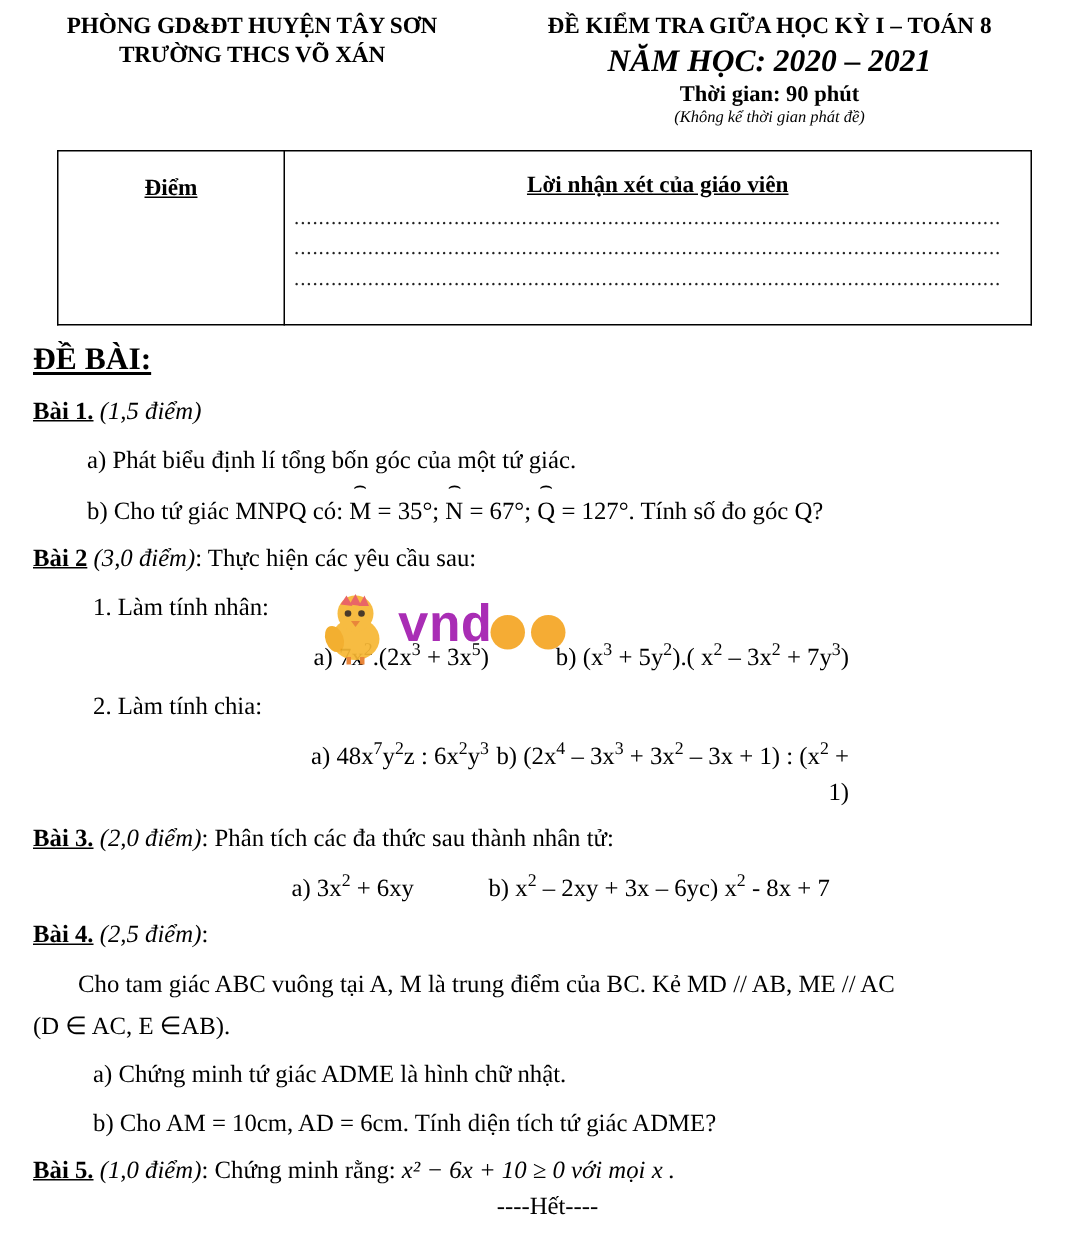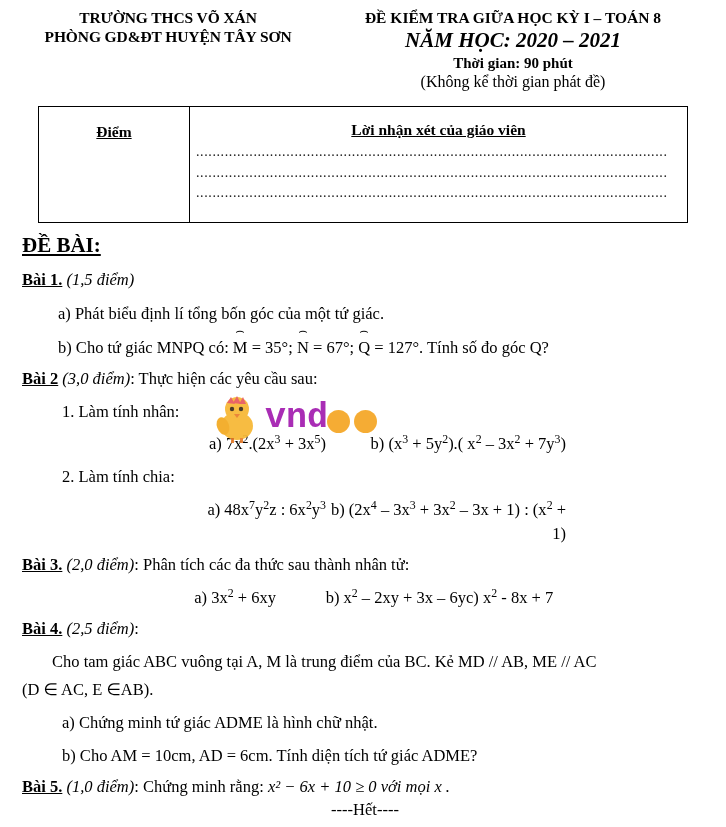--- a/index.html
+++ b/index.html
@@ -51,21 +51,22 @@
   .header-right .hl2 {
     font-weight: bold;
     font-size: 21px;
     font-style: italic;
   }
   .header-right .hl3 {
     font-weight: bold;
     font-size: 15px;
   }
   .header-right .hl4 {
-    font-size: 16px;
+    font-style: italic;
+    font-size: 11px;
   }
 
   
   .box-wrap {
     margin: 14px 38px 0 38px;
   }
   table.box {
     width: 100%;
     border-collapse: collapse;
     table-layout: fixed;
@@ -214,22 +215,22 @@
     top: 14px;
   }
 </style>
 </head>
 <body>
 
 <div class="page">
 
   <div class="header">
     <div class="header-left">
+      <div>PHÒNG GD&amp;ĐT HUYỆN TÂY SƠN</div>
       <div>TRƯỜNG THCS VÕ XÁN</div>
-      <div>PHÒNG GD&amp;ĐT HUYỆN TÂY SƠN</div>
     </div>
     <div class="header-right">
       <div class="hl1">ĐỀ KIỂM TRA GIỮA HỌC KỲ I – TOÁN 8</div>
       <div class="hl2">NĂM HỌC: 2020 – 2021</div>
       <div class="hl3">Thời gian: 90 phút</div>
       <div class="hl4">(Không kể thời gian phát đề)</div>
     </div>
   </div>
 
   <div class="box-wrap">

